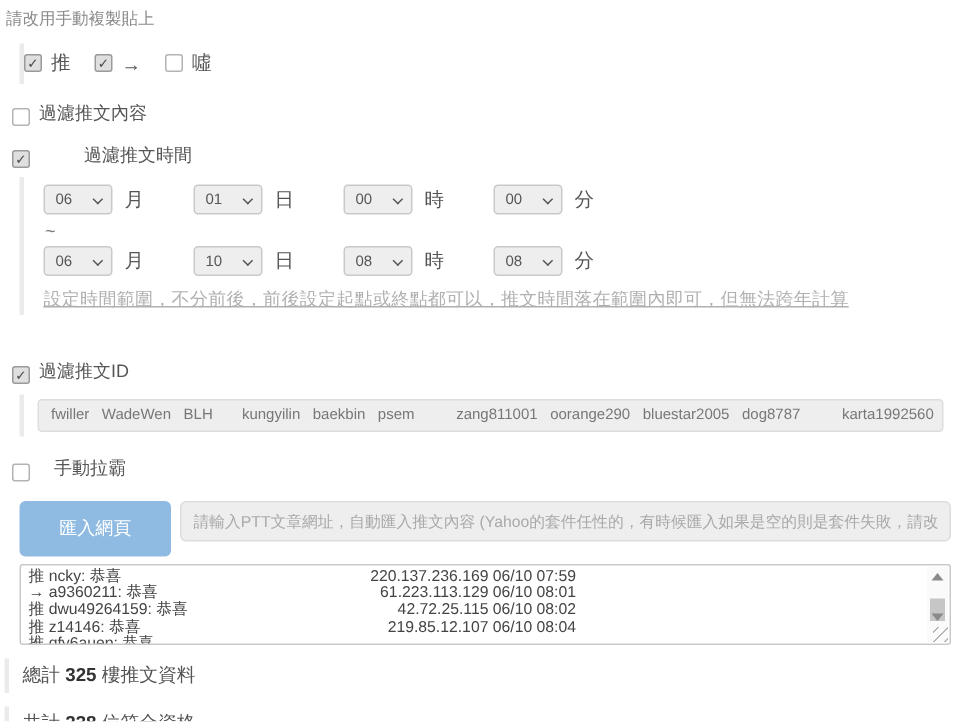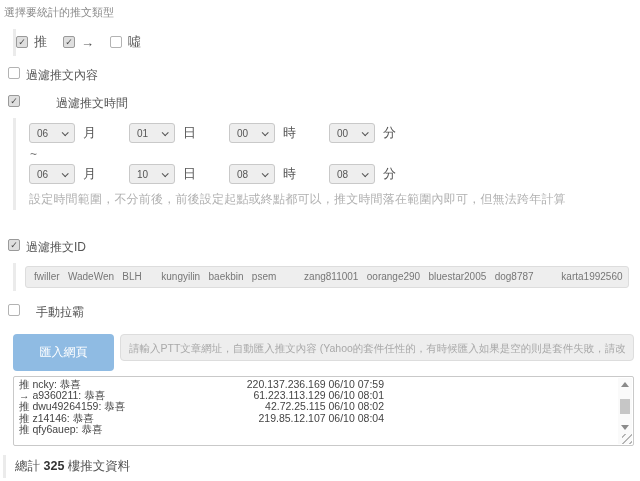--- a/index.html
+++ b/index.html
@@ -19,21 +19,21 @@
 
   
   .cb {
     width:12px; height:12px; border:1px solid #b3b3b3; border-radius:2px;
     background:#fff; display:inline-flex; align-items:center; justify-content:center;
     flex:none; cursor:pointer;
   }
   .cb.checked { background:#dfdfdf; border-color:#9a9a9a; }
   .cb.checked::after { content:"✓"; font-size:9px; color:#4a4a4a; line-height:1; }
 
-  .check-row { display:flex; align-items:flex-start; gap:6px; margin:11px 0 11px 5px; font-size:12px; color:#555; }
+  .check-row { display:flex; align-items:flex-end; gap:6px; margin:11px 0 11px 5px; font-size:12px; color:#555; }
 
   .push-type-row { display:flex; align-items:center; padding:4px 0 5px 0; margin-bottom:8px; }
   .push-type-item { display:flex; align-items:center; gap:6px; margin-right:16px; font-size:13px; color:#555; }
 
   
   .select {
     display:inline-flex; align-items:center; justify-content:space-between;
     height:20px; background:#eee; border:1px solid #c9c9c9; border-radius:3px;
     padding:0 7px; font-size:10px; color:#555; cursor:pointer;
   }
@@ -41,21 +41,21 @@
     width:5px; height:5px; border-right:1.6px solid #555; border-bottom:1.6px solid #555;
     transform:rotate(45deg) translateY(-1px); margin-left:6px;
   }
   .sel-time { width:46px; }
 
   .time-block { padding-top:2px; padding-bottom:2px;padding-left:13px; }
   .time-row { display:flex; align-items:center; margin:3px 0 4px 0; }
   .time-group { display:flex; align-items:center; width:100px; margin-right:0; }
   .time-group .unit { font-size:13px; color:#555; margin-left:8px; }
   .tilde { font-size:12px; color:#777; margin:3px 0 3px 1px; }
-  .hint-text { font-size:12px; color:#b0b0b0; margin-top:7px; letter-spacing:0.2px; }
+  .hint-text { font-size:12px; color:#b0b0b0; margin-top:7px; letter-spacing:0.2px;text-decoration:underline; }
 
   
   .gray-input {
     background:#eee; border:1px solid #ddd; border-radius:3px;
     height:22px; line-height:20px; font-size:10px; color:#777;
     white-space:pre; overflow:hidden; padding:0 8px; width:604px;
   }
 
   .import-row { display:flex; gap:6px; margin:13px 0 5px 10px; }
   .btn-blue {
@@ -64,21 +64,21 @@
   }
   .btn-import { width:101px; height:37px; flex:none; }
   .import-input {
     flex:1; height:27px; background:#eee; border:1px solid #ddd; border-radius:4px;
     padding:0 8px; font-size:10.5px; color:#777; font-family:"Liberation Sans",sans-serif;
   }
   .import-input::placeholder { color:#a9a9a9; opacity:1; }
 
   
   .push-box {
-    position:relative; margin:5px 0 0 10px; height:70px;
+    position:relative; margin:5px 0 0 10px; height:54px;
     border:1px solid #c9c9c9; border-radius:2px; background:#fff; overflow:hidden;
   }
   .push-lines { padding:2px 20px 0 5px; }
   .push-line { display:flex; font-size:10.5px; line-height:11.2px; color:#444; }
   .push-line .pl-label { width:205px; flex:none; white-space:nowrap; }
   .push-line .pl-meta { width:160px; flex:none; text-align:right; white-space:nowrap; }
   .sbar { position:absolute; top:1px; right:1px; bottom:1px; width:14px; background:#fafafa; }
   .sb-arrow { position:absolute; left:3px; width:0; height:0; }
   .sb-up { top:4px; border-left:4px solid transparent; border-right:4px solid transparent; border-bottom:5px solid #8a8a8a; }
   .sb-down { bottom:14px; border-left:4px solid transparent; border-right:4px solid transparent; border-top:5px solid #8a8a8a; }
@@ -89,21 +89,21 @@
   }
 
   .stats-line { font-size:12.5px; color:#555; margin:9px 0; padding-top:3px; padding-bottom:3px; }
   .stats-line b { color:#333; font-weight:bold; }
 </style>
 </head>
 <body>
 
 <div class="canvas">
 
-  <div class="section-title">選擇要統計的推文類型</div>
+  <div class="section-title">請改用手動複製貼上</div>
 
   <div class="indent push-type-row">
     <span class="push-type-item">
       <span class="cb checked"></span>
       <span>推</span>
     </span>
     <span class="push-type-item">
       <span class="cb checked"></span>
       <span>→</span>
     </span>

